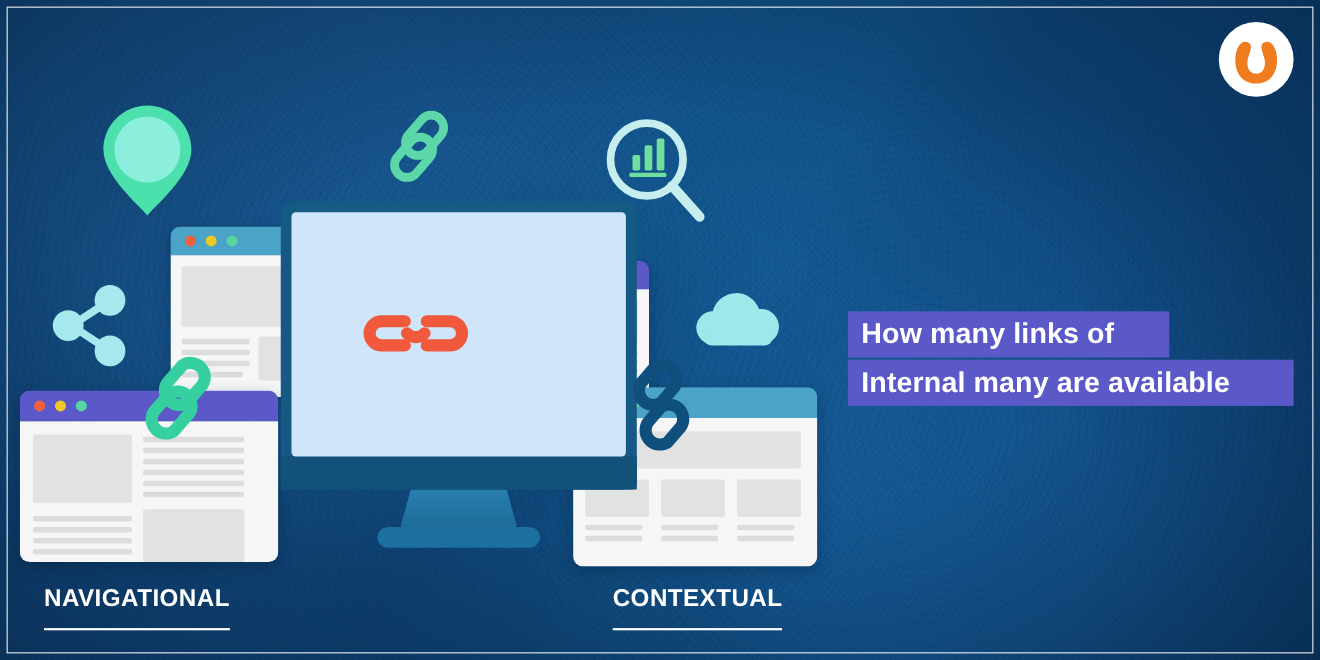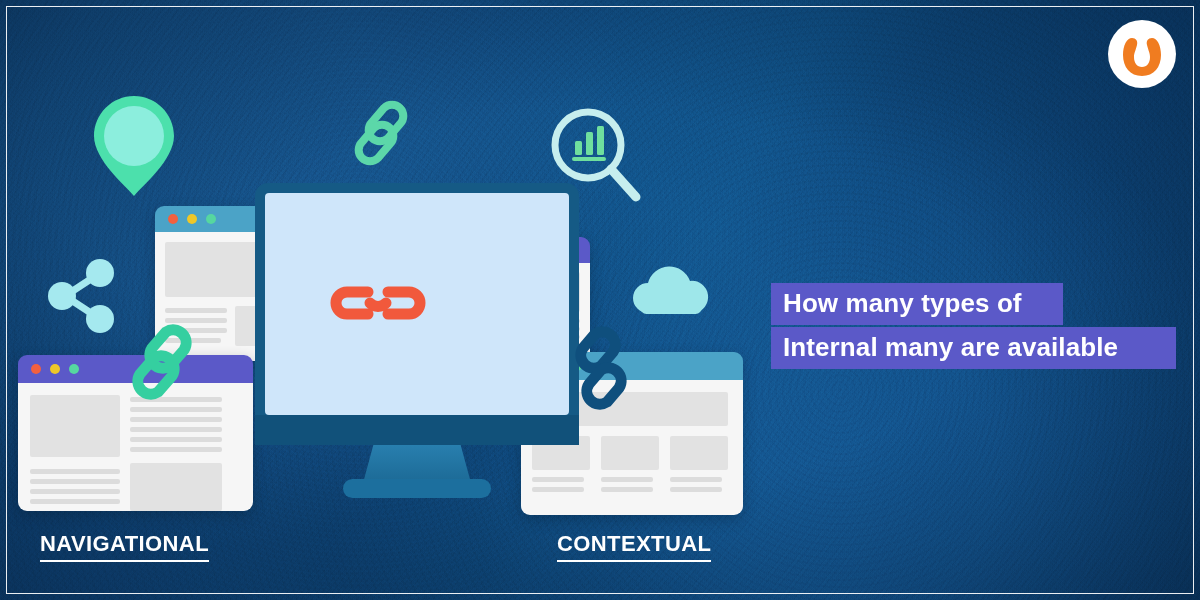--- a/index.html
+++ b/index.html
@@ -43,21 +43,21 @@
     display:block;background:#5b59c8;color:#ffffff;
     font-size:26px;font-weight:bold;letter-spacing:.1px;
     padding:7px 12px 9px 12px;white-space:nowrap;line-height:1.0;
   }
   .hl-line.l1{width:292px;box-sizing:border-box;}
   .hl-line.l2{width:405px;box-sizing:border-box;margin-top:2px;}
 
   
   .caption{
     position:absolute;color:#fff;font-size:22px;font-weight:bold;
-    letter-spacing:.4px;z-index:50;padding-bottom:3px;
+    letter-spacing:.4px;z-index:50;padding-bottom:14px;
     border-bottom:2.5px solid #ffffff;
   }
   #cap-nav{left:40px;top:531px;}
   #cap-ctx{left:557px;top:531px;}
 
   
   #monitor{position:absolute;left:255px;top:183px;width:324px;height:330px;z-index:10;}
 
   
   .card{position:absolute;border-radius:9px;overflow:hidden;
@@ -281,21 +281,21 @@
   </div>
 
   <div id="logo">
     <svg width="72" height="72" viewBox="0 0 72 72">
       <circle cx="36" cy="36" r="34" fill="#ffffff"></circle>
       <path d="M36 58 C24 58 17 49 17 37 C17 27 21 20 26 20 C30 20 32 23 31 27 C29.5 33 28 35 28 39 C28 45 31 49 36 49 C41 49 44 45 44 39 C44 35 42.5 33 41 27 C40 23 42 20 46 20 C51 20 55 27 55 37 C55 49 48 58 36 58 Z" fill="#f07c20"></path>
     </svg>
   </div>
 
   <div id="headline">
-    <span class="hl-line l1">How many types of</span>
+    <span class="hl-line l1">How many links of</span>
     <span class="hl-line l2">Internal many are available</span>
   </div>
 
   <div class="caption" id="cap-nav">NAVIGATIONAL</div>
   <div class="caption" id="cap-ctx">CONTEXTUAL</div>
 
   <div id="frame"></div>
 </div>
 
 </body></html>

